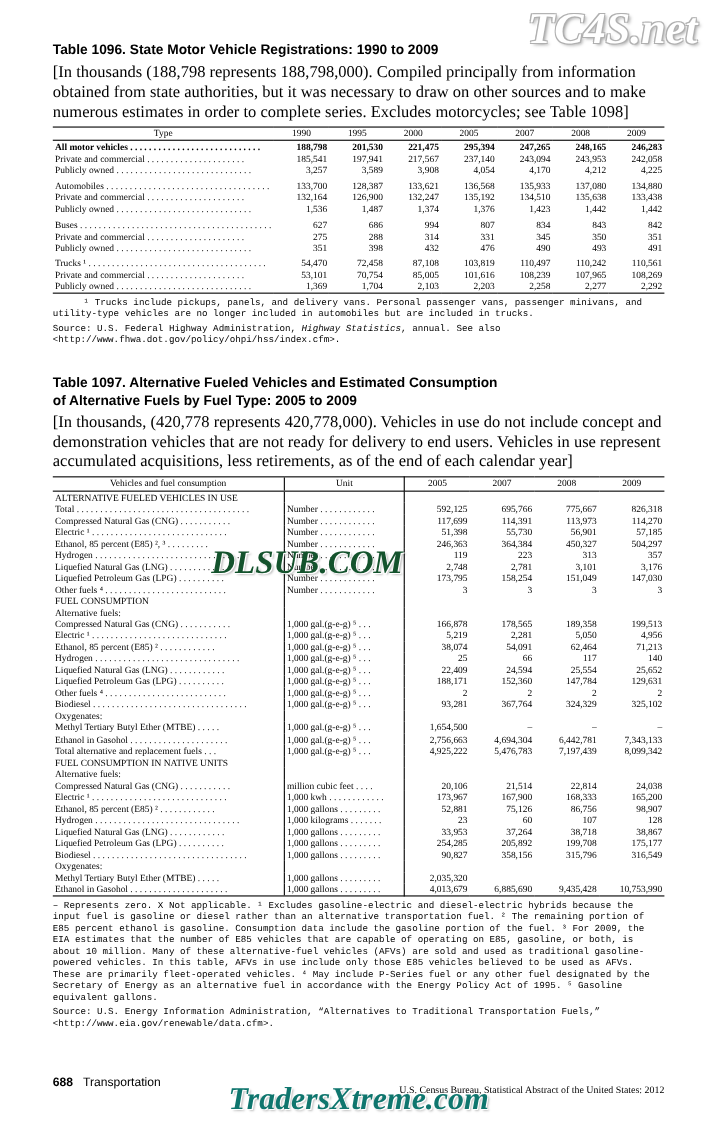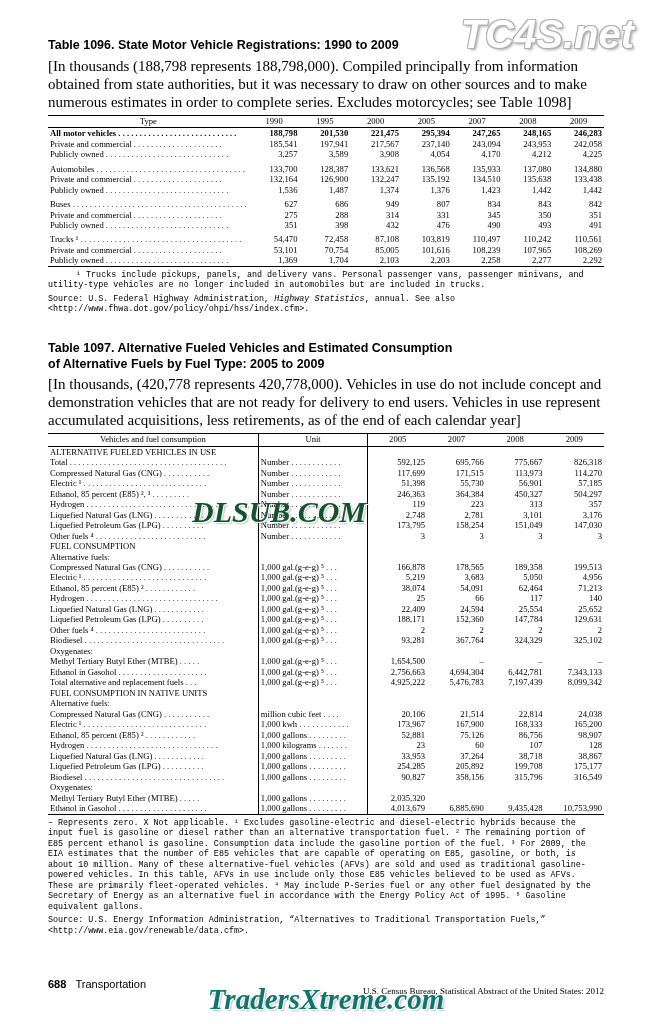--- a/index.html
+++ b/index.html
@@ -13,22 +13,22 @@
   }
   .page{
     position:relative;
     width:652px;height:1024px;
     box-sizing:border-box;
     padding:0 48px;
   }
 
   
   .wm-tc4s{
-    position:absolute;top:12px;right:18px;
-    font-family:Liberation Sans, sans-serif;
+    position:absolute;top:2px;right:18px;
+    font-family:Liberation Serif, serif;
     font-size:40px;font-weight:bold;font-style:italic;
     color:#ffffff;
     text-shadow:
       -1px -1px 0 #b0b0b0, 1px -1px 0 #b0b0b0,
       -1px  1px 0 #b0b0b0, 1px  1px 0 #b0b0b0,
       2px 2px 3px rgba(0,0,0,.35);
     letter-spacing:0px;
     pointer-events:none;
   }
   .wm-dlsub{
@@ -203,21 +203,21 @@
             <td class="num">1,442</td>
             <td class="num">1,442</td>
           </tr>
           <tr class="blank-row">
             <td colspan="8"></td>
           </tr>
           <tr>
             <td class="lbl">Buses . . . . . . . . . . . . . . . . . . . . . . . . . . . . . . . . . . . . . . . . . </td>
             <td class="num">627</td>
             <td class="num">686</td>
-            <td class="num">949</td>
+            <td class="num">994</td>
             <td class="num">807</td>
             <td class="num">834</td>
             <td class="num">843</td>
             <td class="num">842</td>
           </tr>
           <tr>
             <td class="lbl indent1">Private and commercial . . . . . . . . . . . . . . . . . . . . . </td>
             <td class="num">275</td>
             <td class="num">288</td>
             <td class="num">314</td>
@@ -312,21 +312,21 @@
             <td class="unit-col lbl">Number . . . . . . . . . . . . </td>
             <td class="num">592,125</td>
             <td class="num">695,766</td>
             <td class="num">775,667</td>
             <td class="num">826,318</td>
           </tr>
           <tr>
             <td class="lbl indent1">Compressed Natural Gas (CNG) . . . . . . . . . . . </td>
             <td class="unit-col lbl">Number . . . . . . . . . . . . </td>
             <td class="num">117,699</td>
-            <td class="num">171,515</td>
+            <td class="num">114,391</td>
             <td class="num">113,973</td>
             <td class="num">114,270</td>
           </tr>
           <tr>
             <td class="lbl indent1">Electric ¹ . . . . . . . . . . . . . . . . . . . . . . . . . . . . . </td>
             <td class="unit-col lbl">Number . . . . . . . . . . . . </td>
             <td class="num">51,398</td>
             <td class="num">55,730</td>
             <td class="num">56,901</td>
             <td class="num">57,185</td>
@@ -392,21 +392,21 @@
             <td class="unit-col lbl">1,000 gal.(g-e-g) ⁵ . . . </td>
             <td class="num">166,878</td>
             <td class="num">178,565</td>
             <td class="num">189,358</td>
             <td class="num">199,513</td>
           </tr>
           <tr>
             <td class="lbl indent1">Electric ¹ . . . . . . . . . . . . . . . . . . . . . . . . . . . . . </td>
             <td class="unit-col lbl">1,000 gal.(g-e-g) ⁵ . . . </td>
             <td class="num">5,219</td>
-            <td class="num">3,683</td>
+            <td class="num">2,281</td>
             <td class="num">5,050</td>
             <td class="num">4,956</td>
           </tr>
           <tr>
             <td class="lbl indent1">Ethanol, 85 percent (E85) ² . . . . . . . . . . . . </td>
             <td class="unit-col lbl">1,000 gal.(g-e-g) ⁵ . . . </td>
             <td class="num">38,074</td>
             <td class="num">54,091</td>
             <td class="num">62,464</td>
             <td class="num">71,213</td>

